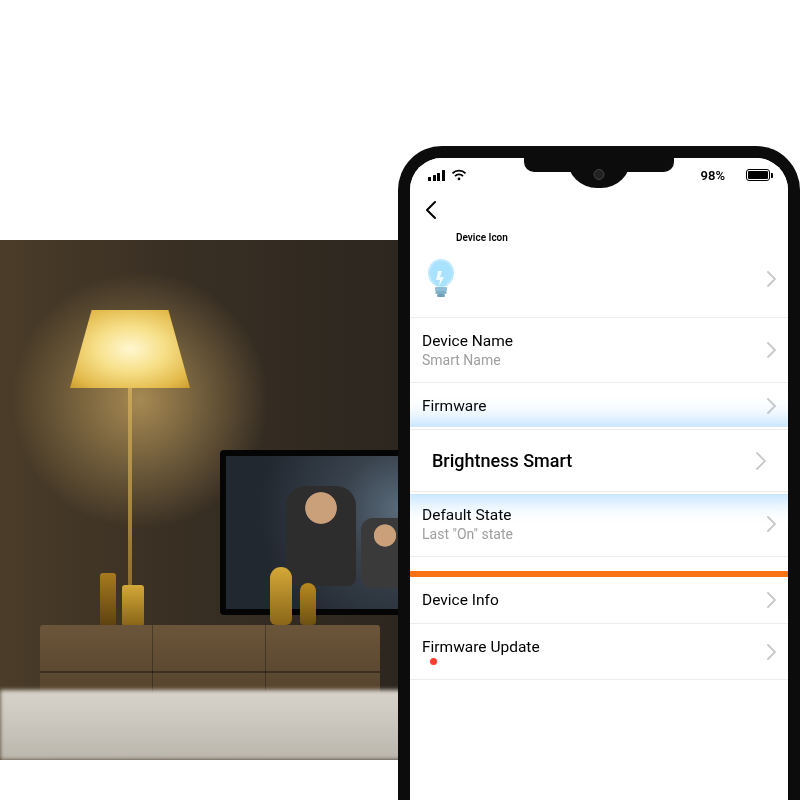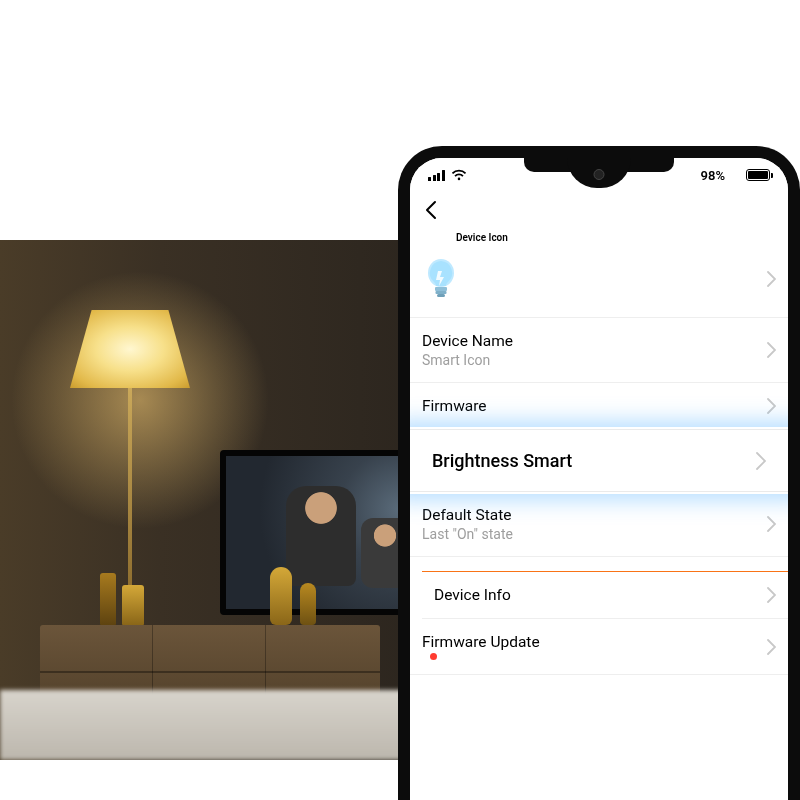--- a/index.html
+++ b/index.html
@@ -208,21 +208,21 @@
         <div class="chev">
           <svg width="9" height="16" viewBox="0 0 9 16">
               <path d="M1 1l7 7-7 7" stroke="#c8c8c8" stroke-width="1.8" fill="none" stroke-linecap="round"></path>
             </svg>
         </div>
       </div>
 
       <div class="row">
         <div class="left">
           <span class="label">Device Name</span>
-          <span class="sub">Smart Icon</span>
+          <span class="sub">Smart Name</span>
         </div>
         <div class="chev">
           <svg width="9" height="16" viewBox="0 0 9 16">
               <path d="M1 1l7 7-7 7" stroke="#c8c8c8" stroke-width="1.8" fill="none" stroke-linecap="round"></path>
             </svg>
         </div>
       </div>
 
       <div class="row" style="border-bottom:none;">
         <div class="left">
@@ -255,21 +255,21 @@
         </div>
         <div class="chev">
           <svg width="9" height="16" viewBox="0 0 9 16">
               <path d="M1 1l7 7-7 7" stroke="#c8c8c8" stroke-width="1.8" fill="none" stroke-linecap="round"></path>
             </svg>
         </div>
       </div>
 
       <div class="group-gap"></div>
 
-      <div class="row" style="border-top:1px solid #f97316;margin-left:12px;">
+      <div class="row" style="border-top:6px solid #f97316;">
         <div class="left">
           <span class="label">Device Info</span>
         </div>
         <div class="chev">
           <svg width="9" height="16" viewBox="0 0 9 16">
               <path d="M1 1l7 7-7 7" stroke="#c8c8c8" stroke-width="1.8" fill="none" stroke-linecap="round"></path>
             </svg>
         </div>
       </div>
 

